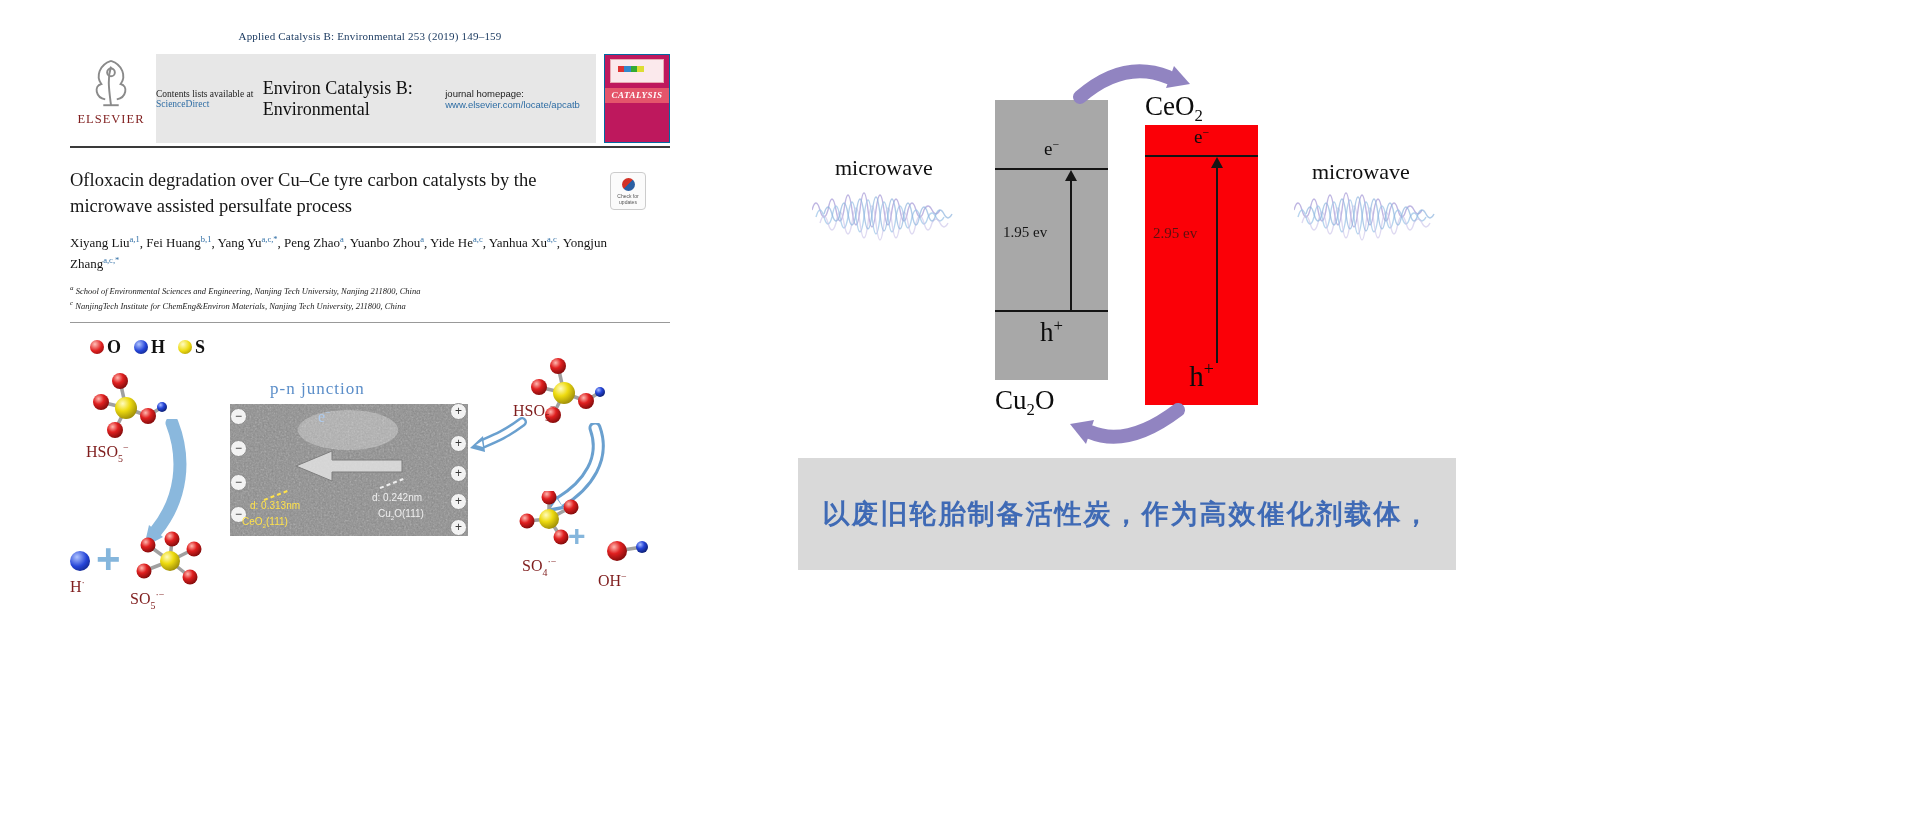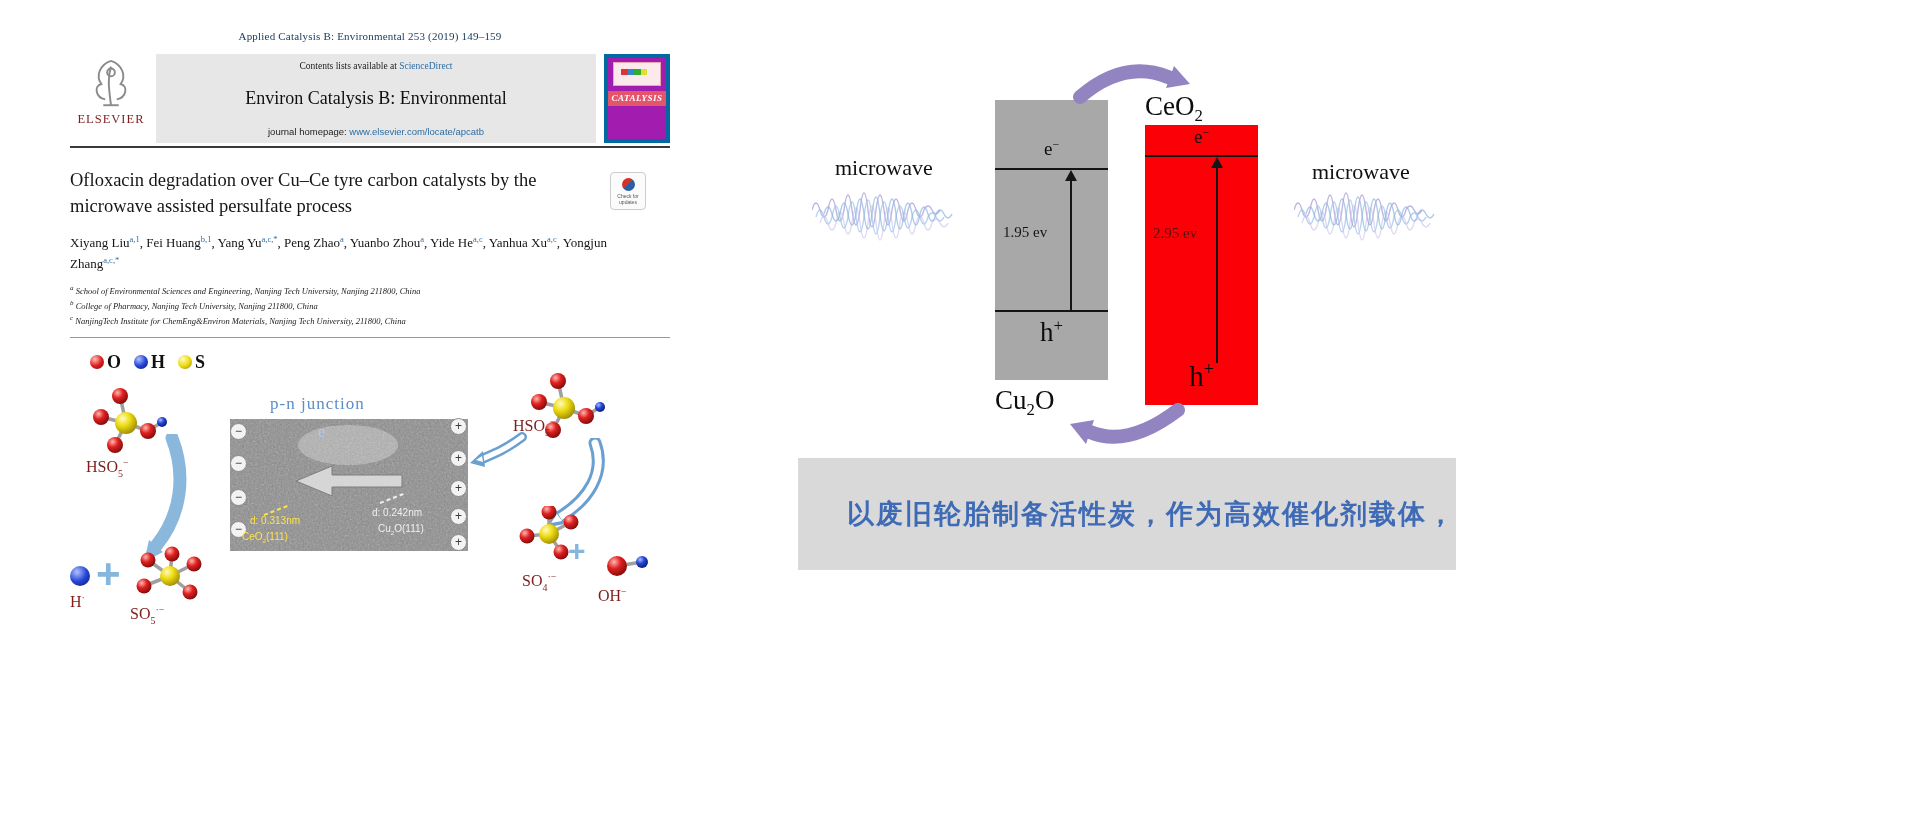--- a/index.html
+++ b/index.html
@@ -9,25 +9,25 @@
   a{text-decoration:none;color:#2e6da4;cursor:pointer}
   sub{font-size:62%}
   sup{font-size:62%}
 
   
   #paper{left:70px;top:30px;width:600px}
   .citation{text-align:center;font-size:11px;color:#17375e;letter-spacing:.2px}
   .masthead{display:flex;align-items:stretch;height:94px;margin-top:12px;border-bottom:2px solid #3a3a3a;padding-bottom:3px}
   .elsevier{width:82px;display:flex;flex-direction:column;align-items:center;padding-top:3px}
   .els-text{color:#7f1d1d;font-size:12.5px;letter-spacing:1px;margin-top:1px}
-  .mast-center{flex:1;background:#e7e7e7;display:flex;flex-direction:column;align-items:center;justify-content:space-between;padding:7px 0 6px;margin:0 8px 0 4px}
+  .mast-center{flex:1;background:#e7e7e7;display:flex;flex-direction:row;align-items:center;justify-content:space-between;padding:7px 0 6px;margin:0 8px 0 4px}
   .contents-line{font-size:9.5px;color:#222}
   .journal-title{font-size:18px;color:#101010}
   .homepage-line{font-size:9.5px;font-family:"Liberation Sans",sans-serif;color:#222}
-  .cover{width:66px;background:#a21caf;border:4px solid #0369a1;position:relative}
+  .cover{width:66px;background:#be185d;border:1px solid #0369a1;position:relative}
   .cover-top{position:absolute;top:4px;left:5px;right:5px;height:24px;background:#fbe9ec;border:1px solid #e8a9b2}
   .cover-chips{position:absolute;top:6px;left:7px;width:26px;height:6px;background:linear-gradient(90deg,#d33 0 25%,#38c 25% 50%,#3a3 50% 75%,#dd3 75% 100%)}
   .cover-band{position:absolute;top:33px;left:0;right:0;height:15px;background:#e4556b}
   .cover-title{position:absolute;top:35px;left:0;right:0;text-align:center;color:#ffffff;font-weight:bold;font-style:italic;font-size:9px;letter-spacing:.5px}
   .title-wrap{position:relative}
   .title{font-size:18.5px;font-weight:normal;line-height:1.4;margin-top:20px;width:545px;color:#151515}
   .check-badge{position:absolute;right:24px;top:4px;width:36px;height:38px;border:1px solid #ccc;border-radius:4px;background:#fbfbfb;display:flex;flex-direction:column;align-items:center;justify-content:center;gap:2px;cursor:pointer}
   .cb-icon{width:13px;height:13px;border-radius:50%;background:linear-gradient(135deg,#d23227 50%,#2b5fa3 50%)}
   .cb-text{font-family:"Liberation Sans",sans-serif;font-size:5px;color:#555;text-align:center;line-height:1.2;width:32px}
   .authors{margin-top:13px;font-size:13px;width:560px;line-height:1.55;color:#151515}
@@ -62,21 +62,21 @@
   .red-bar{left:345px;top:70px;background:#fb0007}
   .bd-line{position:absolute;left:0;right:0;height:2px;background:#141414}
   .bd-e{position:absolute;left:0;right:0;text-align:center;font-size:19px;color:#0d0d0d}
   .bd-h{position:absolute;left:0;right:0;text-align:center;color:#0d0d0d}
   .bd-gap{position:absolute;font-size:15px}
   .vline{position:absolute;width:2px;background:#151515}
   .ah-up{position:absolute;width:0;height:0;border-left:6px solid transparent;border-right:6px solid transparent;border-bottom:11px solid #151515}
   .compound-label{position:absolute;width:113px;text-align:left;font-size:27px;color:#0d0d0d}
 
   
-  #summary{left:798px;top:458px;width:658px;height:112px;background:#d9d9d9;display:flex;flex-direction:column;align-items:flex-end;justify-content:center;gap:6px}
+  #summary{left:798px;top:458px;width:658px;height:112px;background:#d9d9d9;display:flex;flex-direction:column;align-items:center;justify-content:center;gap:6px}
   .summary-line{font-family:"Liberation Sans",sans-serif;font-size:27px;font-weight:bold;color:#3f6ab5;letter-spacing:2px;white-space:nowrap}
 </style>
 </head>
 <body>
 
 <svg width="0" height="0" style="position:absolute" aria-hidden="true">
   <defs>
     <radialGradient id="gR" cx="35%" cy="30%" r="75%">
       <stop offset="0%" stop-color="#ffb8b0"></stop>
         <stop offset="45%" stop-color="#e02020"></stop>
@@ -135,21 +135,20 @@
     </div>
   </div>
 
   <div class="authors">
     <span><span>Xiyang Liu</span><sup class="asup">a,1</sup><span>, </span></span><span><span>Fei Huang</span><sup class="asup">b,1</sup><span>, </span></span><span><span>Yang Yu</span><sup class="asup">a,c,*</sup><span>, </span></span><span><span>Peng Zhao</span><sup class="asup">a</sup><span>, </span></span><span><span>Yuanbo Zhou</span><sup class="asup">a</sup><span>, </span></span><span><span>Yide He</span><sup class="asup">a,c</sup><span>, </span></span><span><span>Yanhua Xu</span><sup class="asup">a,c</sup><span>,</span></span>
     <span><span>Yongjun Zhang</span><sup class="asup">a,c,*</sup><span></span></span>
   </div>
 
   <div class="affils">
     <div><sup class="afsup">a</sup> <span>School of Environmental Sciences and Engineering, Nanjing Tech University, Nanjing 211800, China</span></div>
-    <div><sup class="afsup">b</sup> <span>College of Pharmacy, Nanjing Tech University, Nanjing 211800, China</span></div>
     <div><sup class="afsup">c</sup> <span>NanjingTech Institute for ChemEng&amp;Environ Materials, Nanjing Tech University, 211800, China</span></div>
   </div>
 
   <div class="thin-rule"></div>
 
   <div class="graphic">
 
     <div class="legend">
       <span class="legend-item">
           <span class="ball ball-o"></span>

